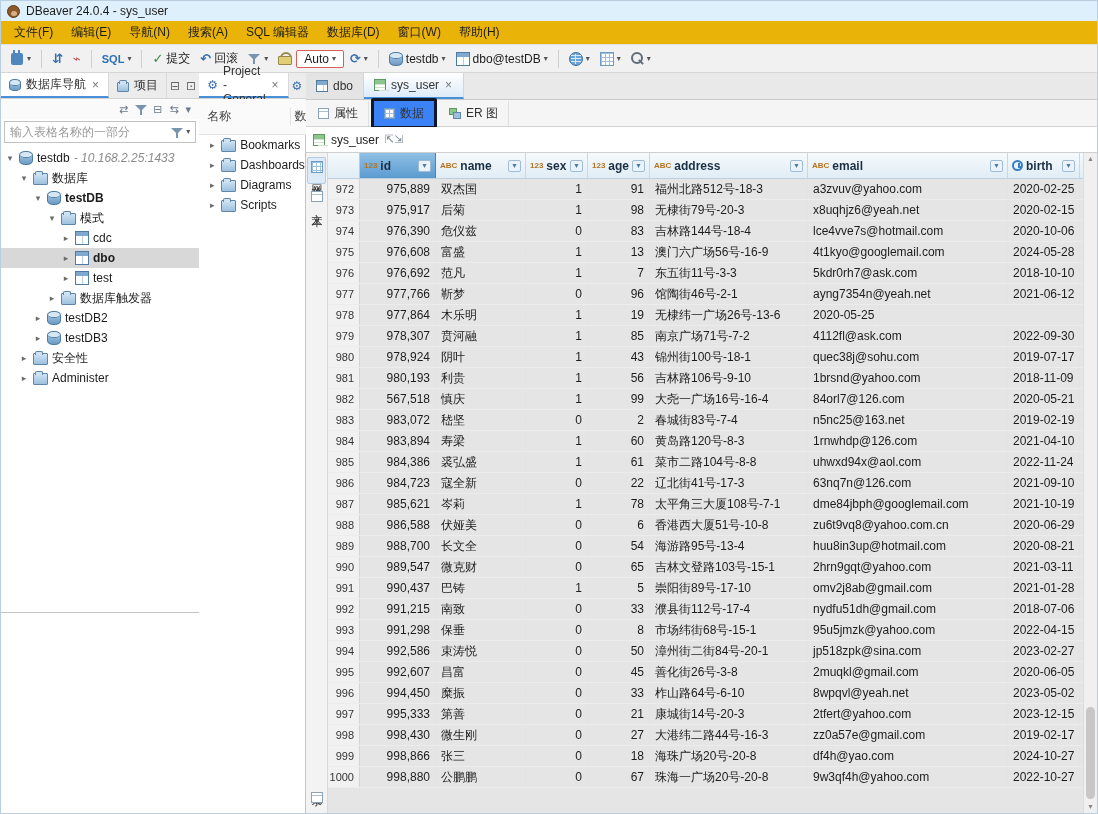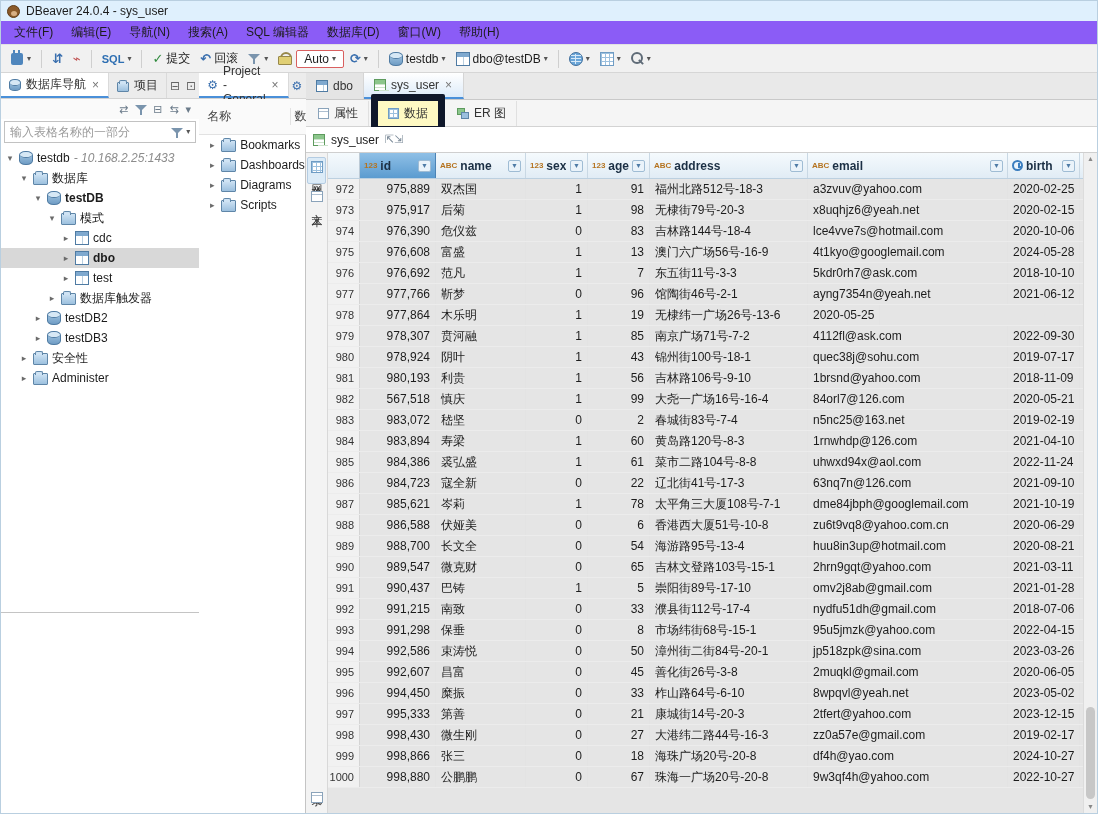--- a/index.html
+++ b/index.html
@@ -4,21 +4,21 @@
 <style>
   *{box-sizing:border-box;margin:0;padding:0}
   html,body{width:1098px;height:814px;overflow:hidden}
   body{font-family:"Liberation Sans","DejaVu Sans",sans-serif;font-size:12px;color:#1c1c1c;background:#f0f0f0}
   .app{width:1098px;height:814px;display:flex;flex-direction:column;background:#fff;border:1px solid #b9cfe0}
 
   
   .titlebar{height:20px;background:#dff0fd;display:flex;align-items:center;gap:6px;padding:0 6px;flex:none}
   .beaver{width:13px;height:13px;border-radius:50%;background:#8a5a2a;border:1px solid #5f3c18;position:relative;flex:none}
   .beaver::after{content:"";position:absolute;left:3px;top:5px;width:6px;height:5px;border-radius:50%;background:#d8b084}
-  .menubar{height:24px;background:#8b5cf6;display:flex;align-items:center;padding:9px 4px;border-bottom:1px solid #e2e2e2;flex:none}
+  .menubar{height:24px;background:#eab308;display:flex;align-items:center;padding:9px 4px;border-bottom:1px solid #e2e2e2;flex:none}
   .menu-item{padding:3px 9px;cursor:default}
   .toolbar{height:28px;background:#f1f1f1;border-bottom:1px solid #d6d6d6;display:flex;align-items:center;padding:0 5px;gap:2px;flex:none}
   .tbtn{display:flex;align-items:center;gap:3px;padding:2px 4px;border-radius:2px;white-space:nowrap}
   .tsep{width:1px;height:18px;background:#cfcfcf;margin:0 4px;flex:none}
   .dd{font-size:8px;color:#555;line-height:1}
   .glyph{font-size:13px;line-height:1}
   .g-green{color:#2f8a3d;font-weight:bold}
   .g-blue{color:#3a6fae;font-weight:bold}
   .sqlbadge{color:#2e6fb2;font-weight:bold;font-size:11px;letter-spacing:0}
   .autobox{border:1px solid #d95f5f;background:#fff;padding:1px 7px}
@@ -93,21 +93,21 @@
   .pp-col-ds{width:48px;border-left:1px solid #e2e2e2;padding-left:4px}
   .pp-item{height:20px;display:flex;align-items:center;gap:4px;padding-left:8px}
   .pp-item .arrow{width:10px;text-align:center;color:#6b6b6b;font-size:9px}
 
   
   .ed-tabs{height:27px;flex:none;background:#e9e9e9;display:flex;align-items:stretch;border-bottom:1px solid #c9c9c9}
   .etab{display:flex;align-items:center;gap:5px;padding:0 10px;border-right:1px solid #d5d5d5;color:#333;background:#e4e4e4}
   .etab.active{background:linear-gradient(#ffffff,#ddebf9);border-bottom:2px solid #4a90d9}
   .sub-tabs{height:27px;flex:none;background:#f5f5f5;border-bottom:1px solid #d3d3d3;display:flex;align-items:center;padding-left:2px}
   .stab{display:flex;align-items:center;gap:5px;padding:4px 10px;border-right:1px solid #e0e0e0;color:#333}
-  .stab.active{background:#fef9c3;border:7px solid #0f172a;border-radius:2px;margin:0 2px}
+  .stab.active{background:#3b82f6;border:3px solid #0f172a;border-radius:2px;margin:0 2px}
   .filter-row{height:26px;flex:none;background:#fff;border-bottom:1px solid #cfcfcf;display:flex;align-items:center;gap:6px;padding:0 7px}
   .expand-glyph{color:#7b8a98;font-size:11px}
 
   
   .data-area{flex:1;display:flex;min-height:0}
   .pres-strip{width:22px;flex:none;background:#f3f3f3;border-right:1px solid #d8d8d8;display:flex;flex-direction:column;align-items:center;padding:4px 0 6px;gap:3px}
   .pres-item{display:flex;flex-direction:column;align-items:center;gap:3px;padding:3px 1px;border:1px solid transparent}
   .pres-item.active{background:#dcebf7;border-color:#b4cce2;border-radius:2px}
   .vtext{writing-mode:vertical-rl;font-size:11px;color:#333;letter-spacing:2px}
   .pres-item.record{margin-top:auto}
@@ -672,21 +672,21 @@
                 <div class="cell c6">2022-04-15</div>
               </div>
               <div class="grid-row">
                 <div class="cell rownum">994</div>
                 <div class="cell c0 num">992,586</div>
                 <div class="cell c1">束涛悦</div>
                 <div class="cell c2 num">0</div>
                 <div class="cell c3 num">50</div>
                 <div class="cell c4">漳州街二街84号-20-1</div>
                 <div class="cell c5">jp518zpk@sina.com</div>
-                <div class="cell c6">2023-03-26</div>
+                <div class="cell c6">2023-02-27</div>
               </div>
               <div class="grid-row">
                 <div class="cell rownum">995</div>
                 <div class="cell c0 num">992,607</div>
                 <div class="cell c1">昌富</div>
                 <div class="cell c2 num">0</div>
                 <div class="cell c3 num">45</div>
                 <div class="cell c4">善化街26号-3-8</div>
                 <div class="cell c5">2muqkl@gmail.com</div>
                 <div class="cell c6">2020-06-05</div>

